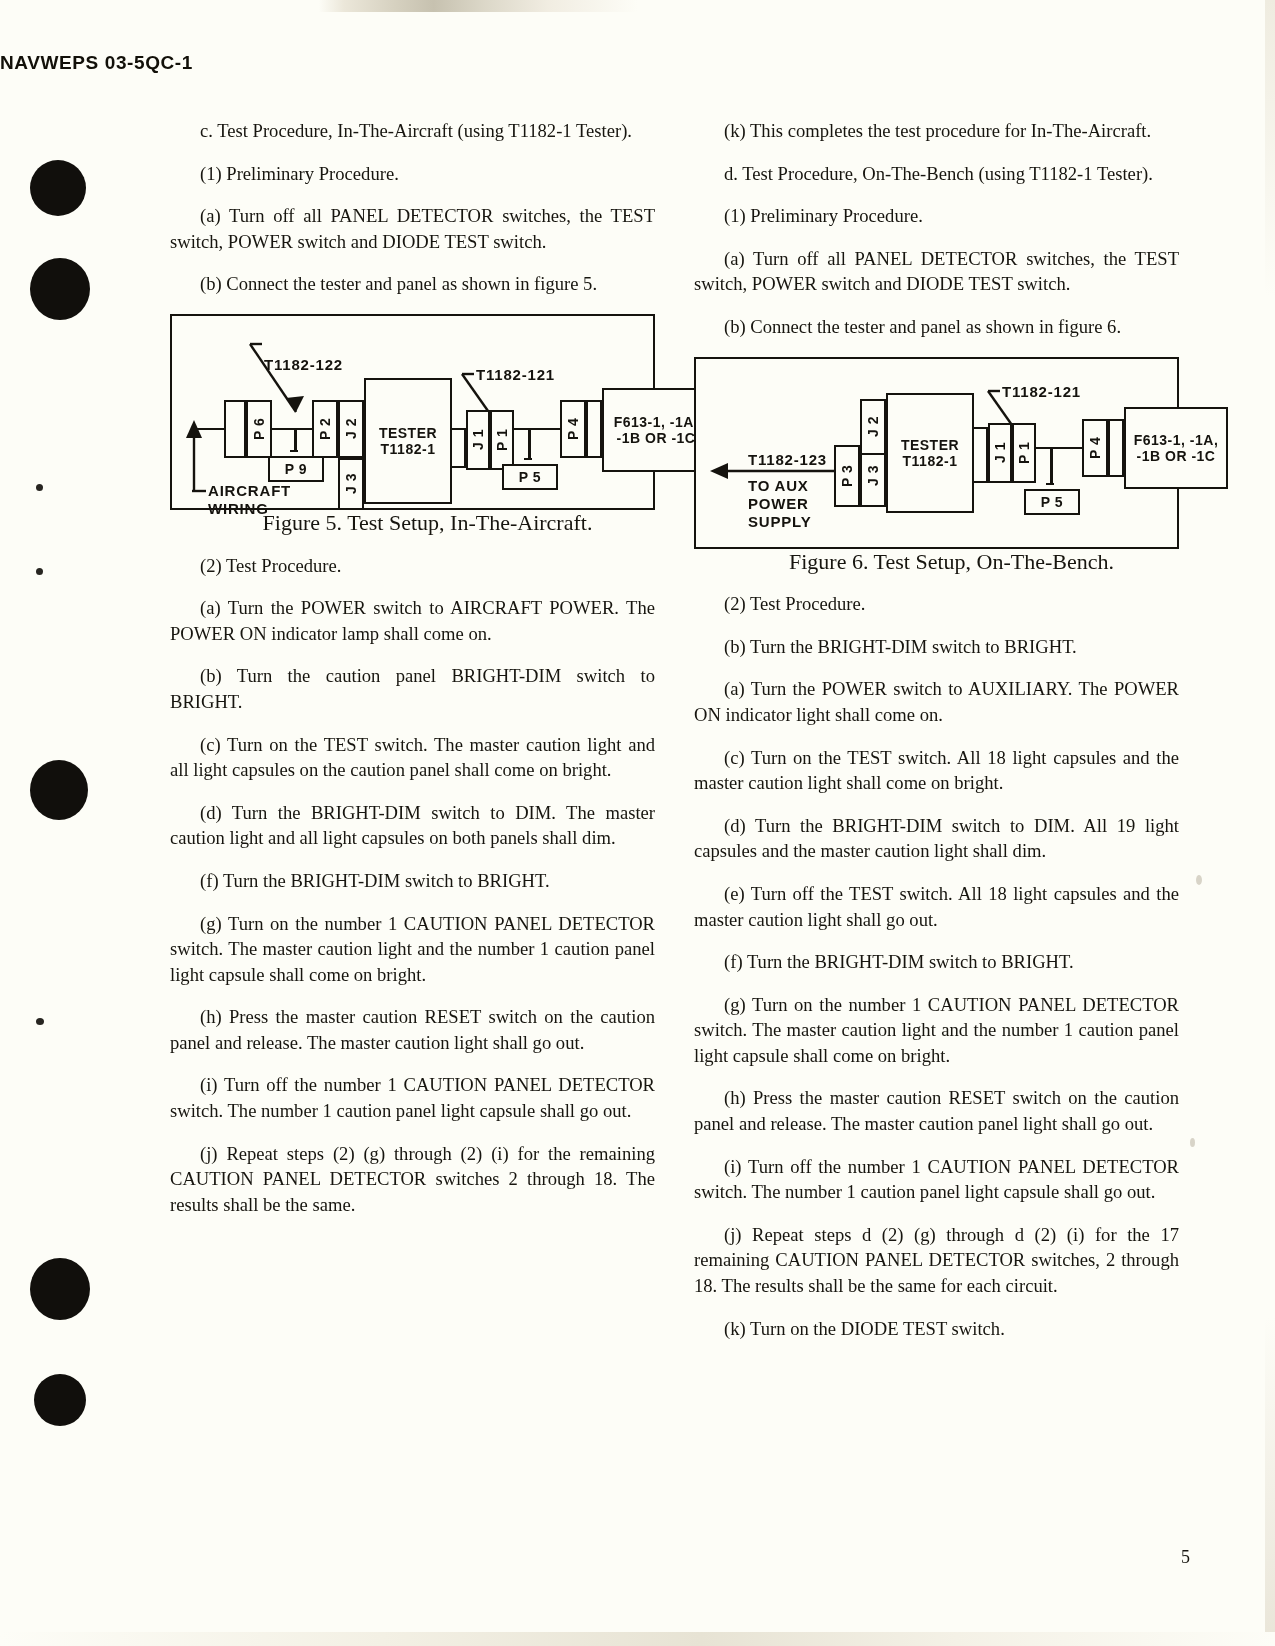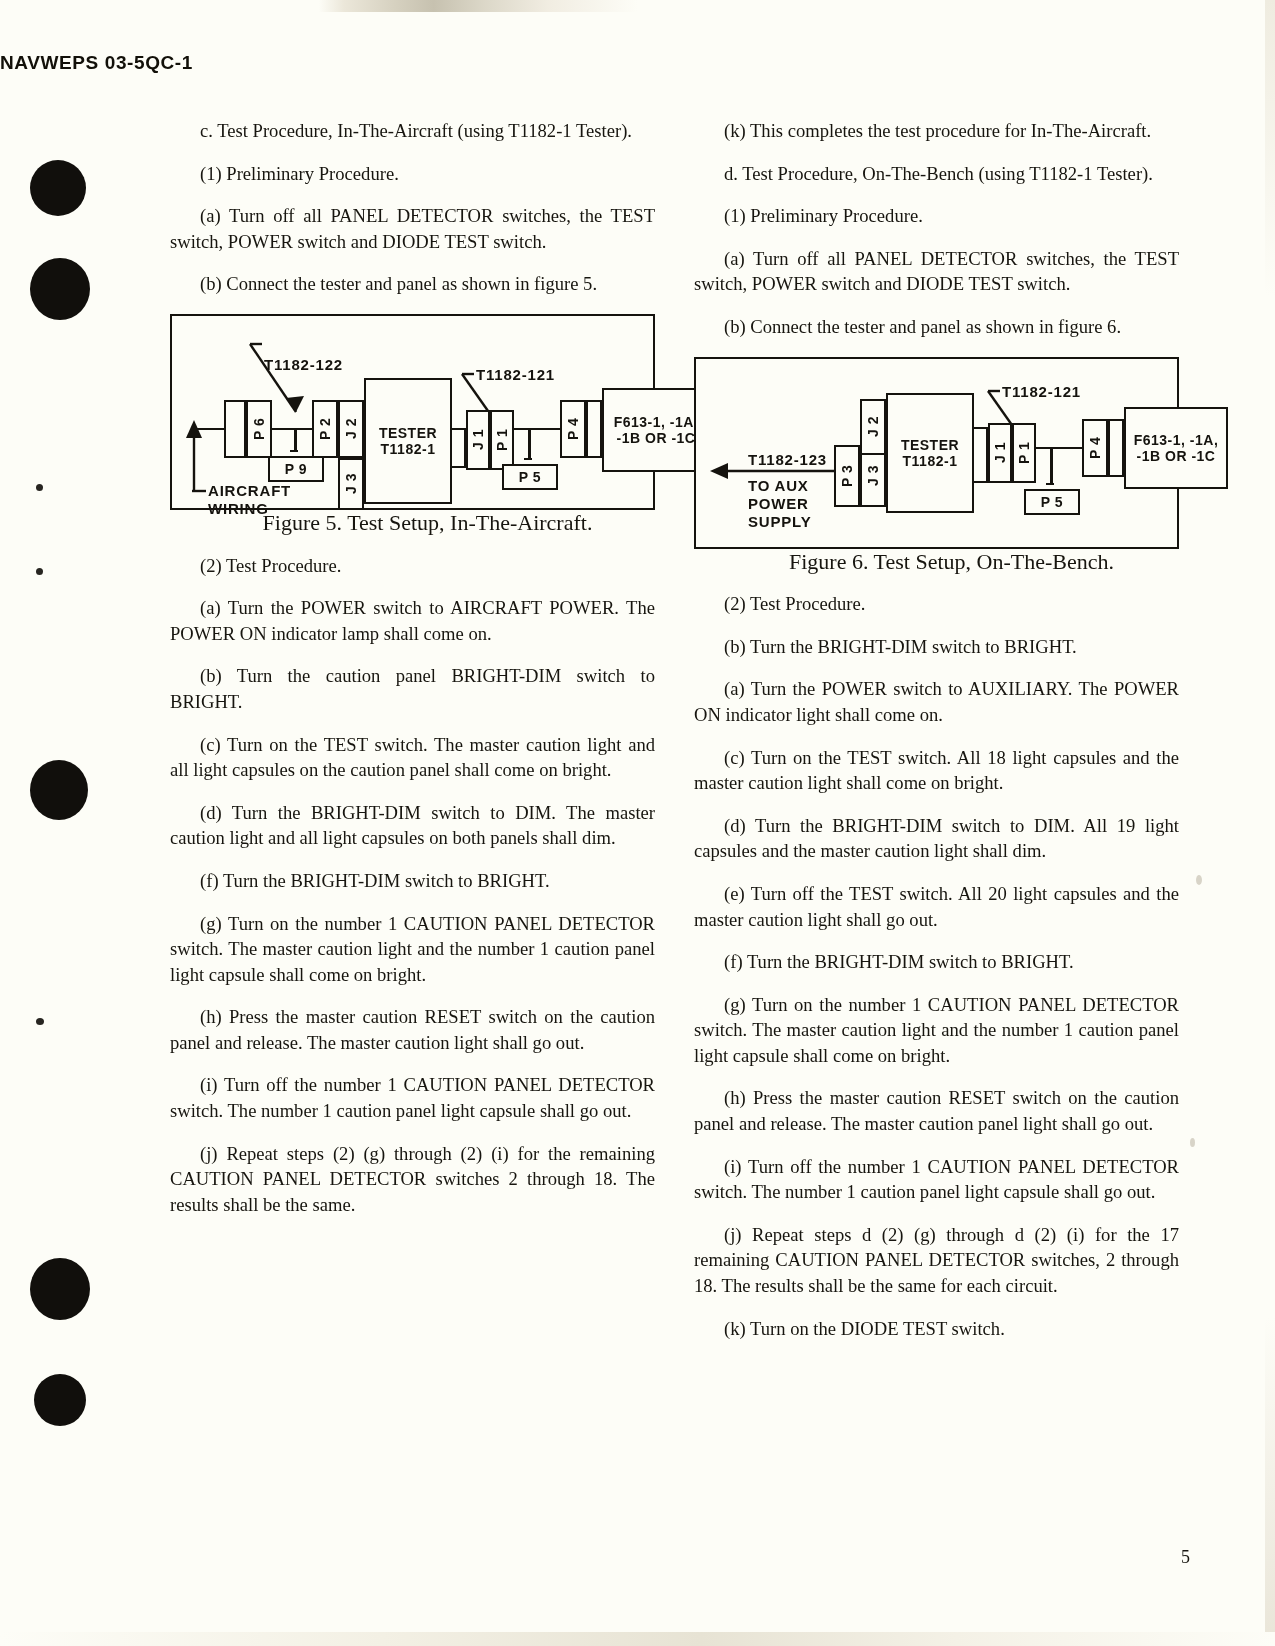--- a/index.html
+++ b/index.html
@@ -292,21 +292,21 @@
 -1B OR -1C</span></div>
     </div>
 
     <p class="figcap">Figure 6.   Test Setup, On-The-Bench.</p>
 
     <p>(2)  Test Procedure.</p>
     <p>(b)  Turn the BRIGHT-DIM switch to BRIGHT.</p>
     <p>(a)  Turn the POWER switch to AUXILIARY.  The POWER ON indicator light shall come on.</p>
     <p>(c)  Turn on the TEST switch.  All 18 light capsules and the master caution light shall come on bright.</p>
     <p>(d)  Turn the BRIGHT-DIM switch to DIM.  All 19 light capsules and the master caution light shall dim.</p>
-    <p>(e)  Turn off the TEST switch.  All 20 light capsules and the master caution light shall go out.</p>
+    <p>(e)  Turn off the TEST switch.  All 18 light capsules and the master caution light shall go out.</p>
     <p>(f)  Turn the BRIGHT-DIM switch to BRIGHT.</p>
     <p>(g)  Turn on the number 1 CAUTION PANEL DETECTOR switch.  The master caution light and the number 1 caution panel light capsule shall come on bright.</p>
     <p>(h)  Press the master caution RESET switch on the caution panel and release.  The master caution panel light shall go out.</p>
     <p>(i)  Turn off the number 1 CAUTION PANEL DETECTOR switch.  The number 1 caution panel light capsule shall go out.</p>
     <p>(j)  Repeat steps d (2) (g) through d (2) (i) for the 17 remaining CAUTION PANEL DETECTOR switches, 2 through 18.  The results shall be the same for each circuit.</p>
     <p>(k)  Turn on the DIODE TEST switch.</p>
   </div>
 
   <div class="pageno">5</div>
 </div>

